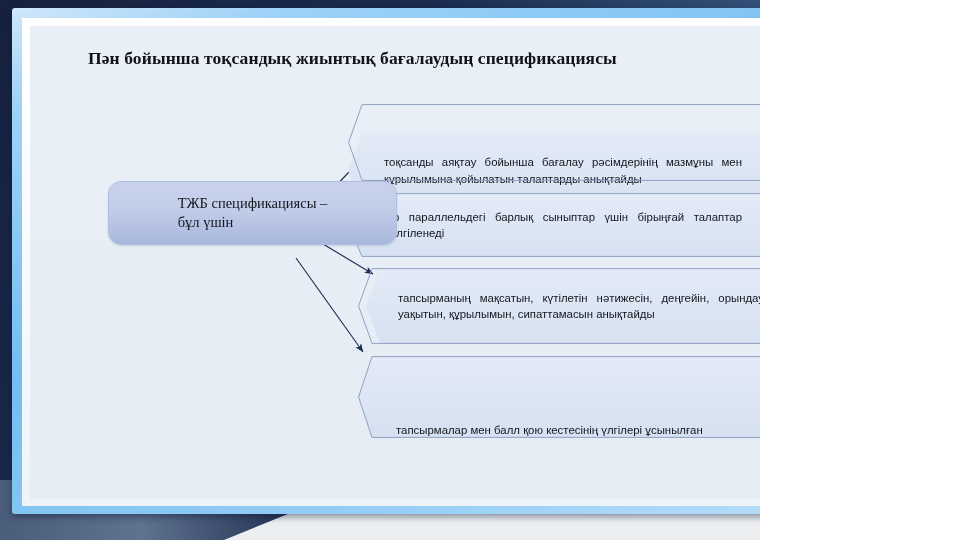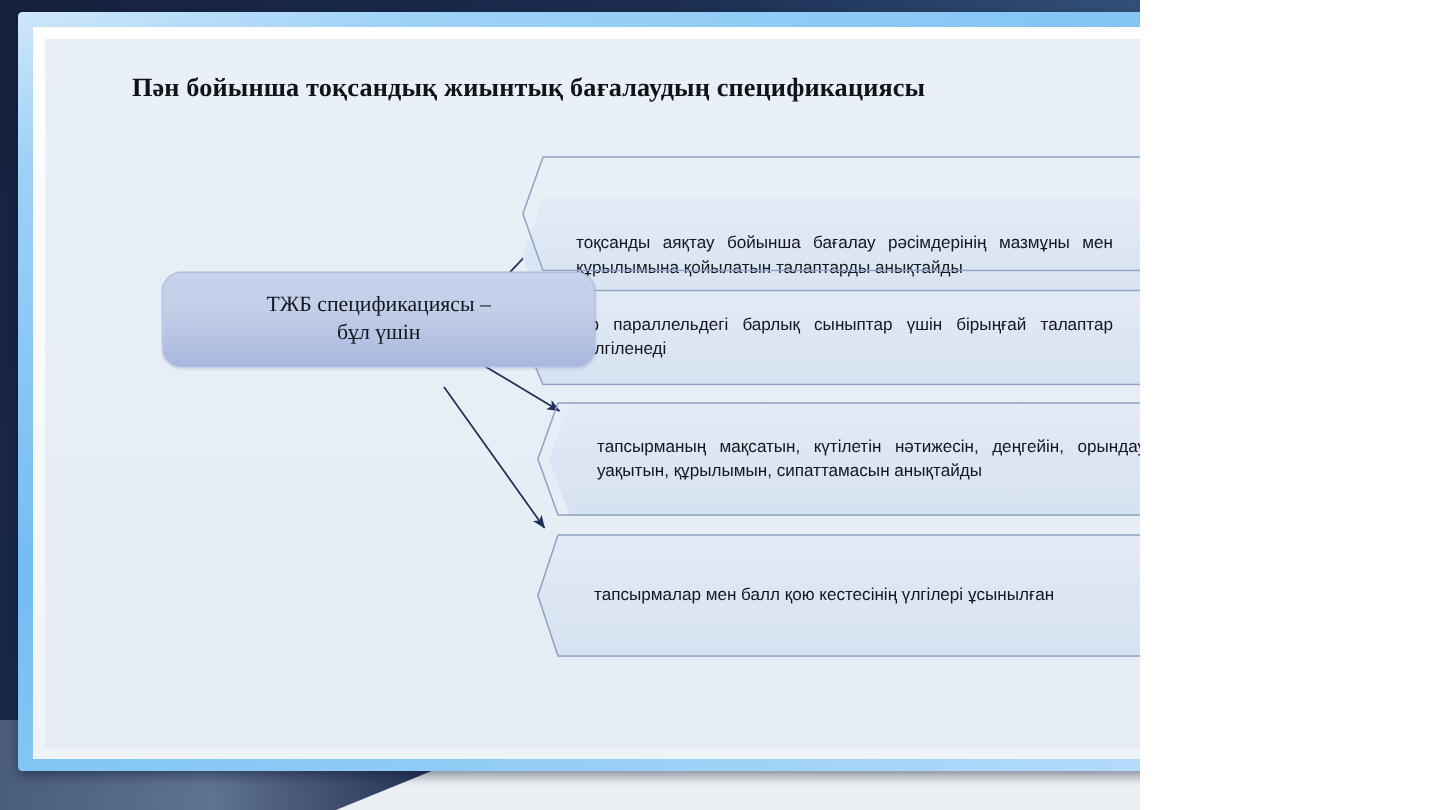--- a/index.html
+++ b/index.html
@@ -55,21 +55,21 @@
   .leftbox{
     position:absolute;left:78px;top:155px;width:287px;height:62px;
     border-radius:13px;
     background:linear-gradient(180deg,#c8d2ec 0%,#c3cee9 40%,#a8b7dd 100%);
     border:1px solid #b1bedf;
     display:flex;align-items:center;justify-content:center;
     box-shadow:0 1px 2px rgba(60,80,120,.18);
   }
   .leftbox span{
     font-family:"Liberation Serif", serif;
-    font-size:14.5px;color:#12161d;text-align:center;line-height:1.32;
+    font-size:14.5px;color:#12161d;text-align:left;line-height:1.32;
   }
   
   .hex{
     position:absolute;
     background:linear-gradient(180deg,#e4ebf7 0%,#dde6f4 45%,#d6e1f1 100%);
     clip-path:polygon(3.3% 0, 96.7% 0, 100% 50%, 96.7% 100%, 3.3% 100%, 0 50%);
     display:flex;align-items:center;
   }
   .hex p{
     margin:0;
@@ -122,21 +122,21 @@
       <polygon points="14,0.6 416,0.6 429.4,32 416,63.4 14,63.4 0.6,32" fill="none" stroke="#8fa2c4" stroke-width="1"></polygon>
     </svg>
 
     <div class="hex" style="left:336px;top:242px;width:430px;height:76px;padding:0 32px;box-sizing:border-box;">
       <p>тапсырманың мақсатын, күтілетін нәтижесін, деңгейін, орындау уақытын, құрылымын, сипаттамасын анықтайды</p>
     </div>
     <svg style="position:absolute;left:328px;top:242px;" width="430" height="76">
       <polygon points="14,0.6 416,0.6 429.4,38 416,75.4 14,75.4 0.6,38" fill="none" stroke="#8fa2c4" stroke-width="1"></polygon>
     </svg>
 
-    <div class="hex" style="left:328px;top:330px;width:430px;height:82px;padding:0 38px;box-sizing:border-box;">
+    <div class="hex" style="left:328px;top:330px;width:430px;height:82px;padding:0 38px;box-sizing:border-box;align-items:flex-end;">
       <p class="nojust">тапсырмалар мен балл қою кестесінің үлгілері ұсынылған</p>
     </div>
     <svg style="position:absolute;left:328px;top:330px;" width="430" height="82">
       <polygon points="14,0.6 416,0.6 429.4,41 416,81.4 14,81.4 0.6,41" fill="none" stroke="#8fa2c4" stroke-width="1"></polygon>
     </svg>
 
     <div class="leftbox">
       <span>
         <span>ТЖБ спецификациясы –</span><br>
         <span>бұл үшін</span>

